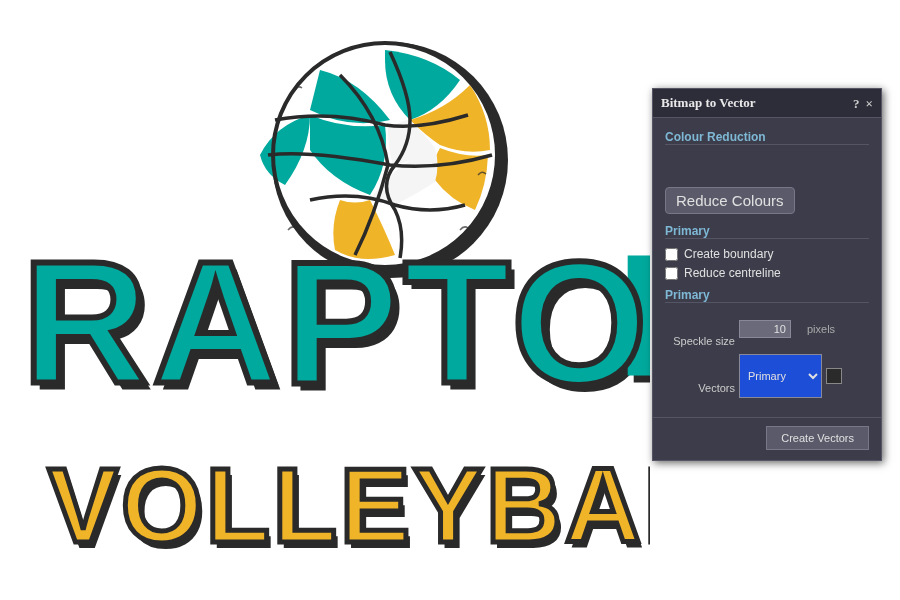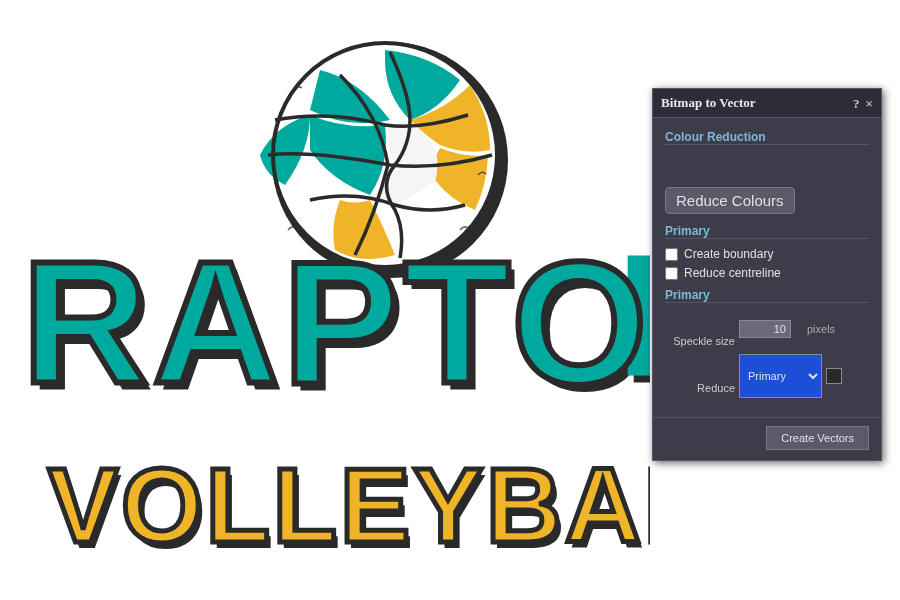--- a/index.html
+++ b/index.html
@@ -284,21 +284,21 @@
     <div class="settings-section">
 
       <div class="setting-row">
         <span class="setting-label">Speckle size</span>
         <input class="setting-input" type="text" value="10" style="">
         <span class="setting-unit">pixels</span>
       </div>
 
 
       <div class="setting-row colour-row">
-        <span class="setting-label">Reduce</span>
+        <span class="setting-label">Vectors</span>
         <select class="colour-select">
           <option>Primary</option>
           <option>Secondary</option>
           <option>All</option>
         </select>
         <div class="colour-swatch"></div>
       </div>
 
     </div>
   </div>

